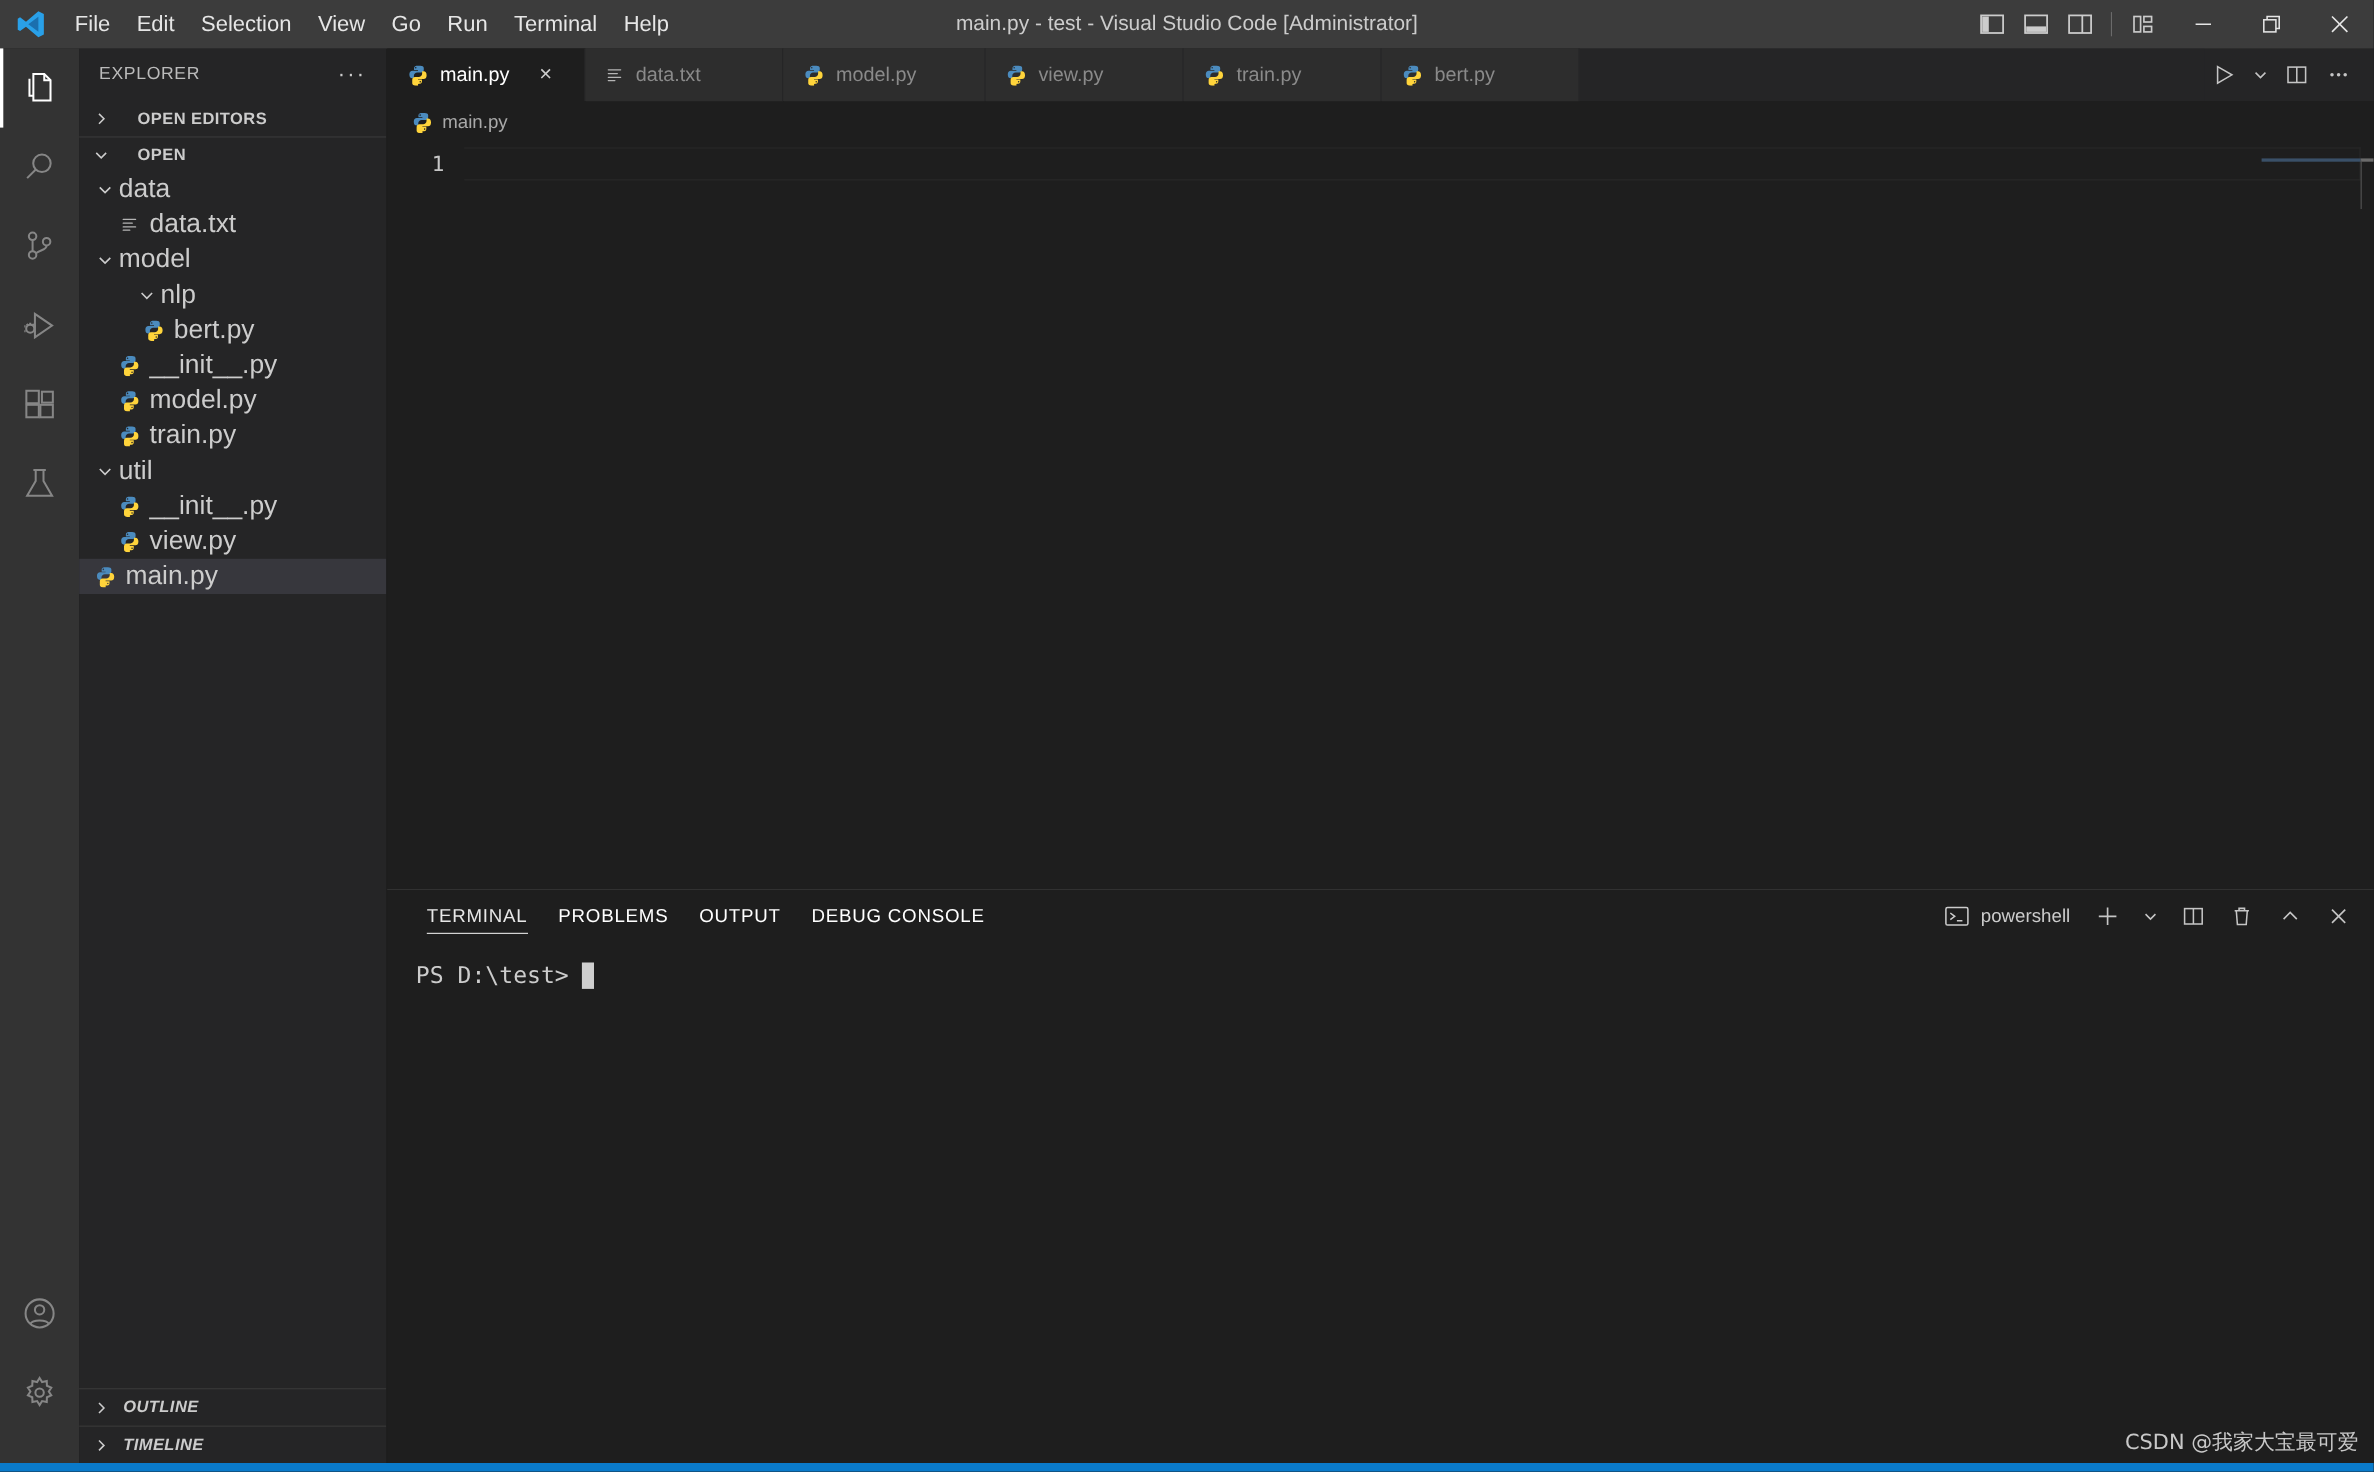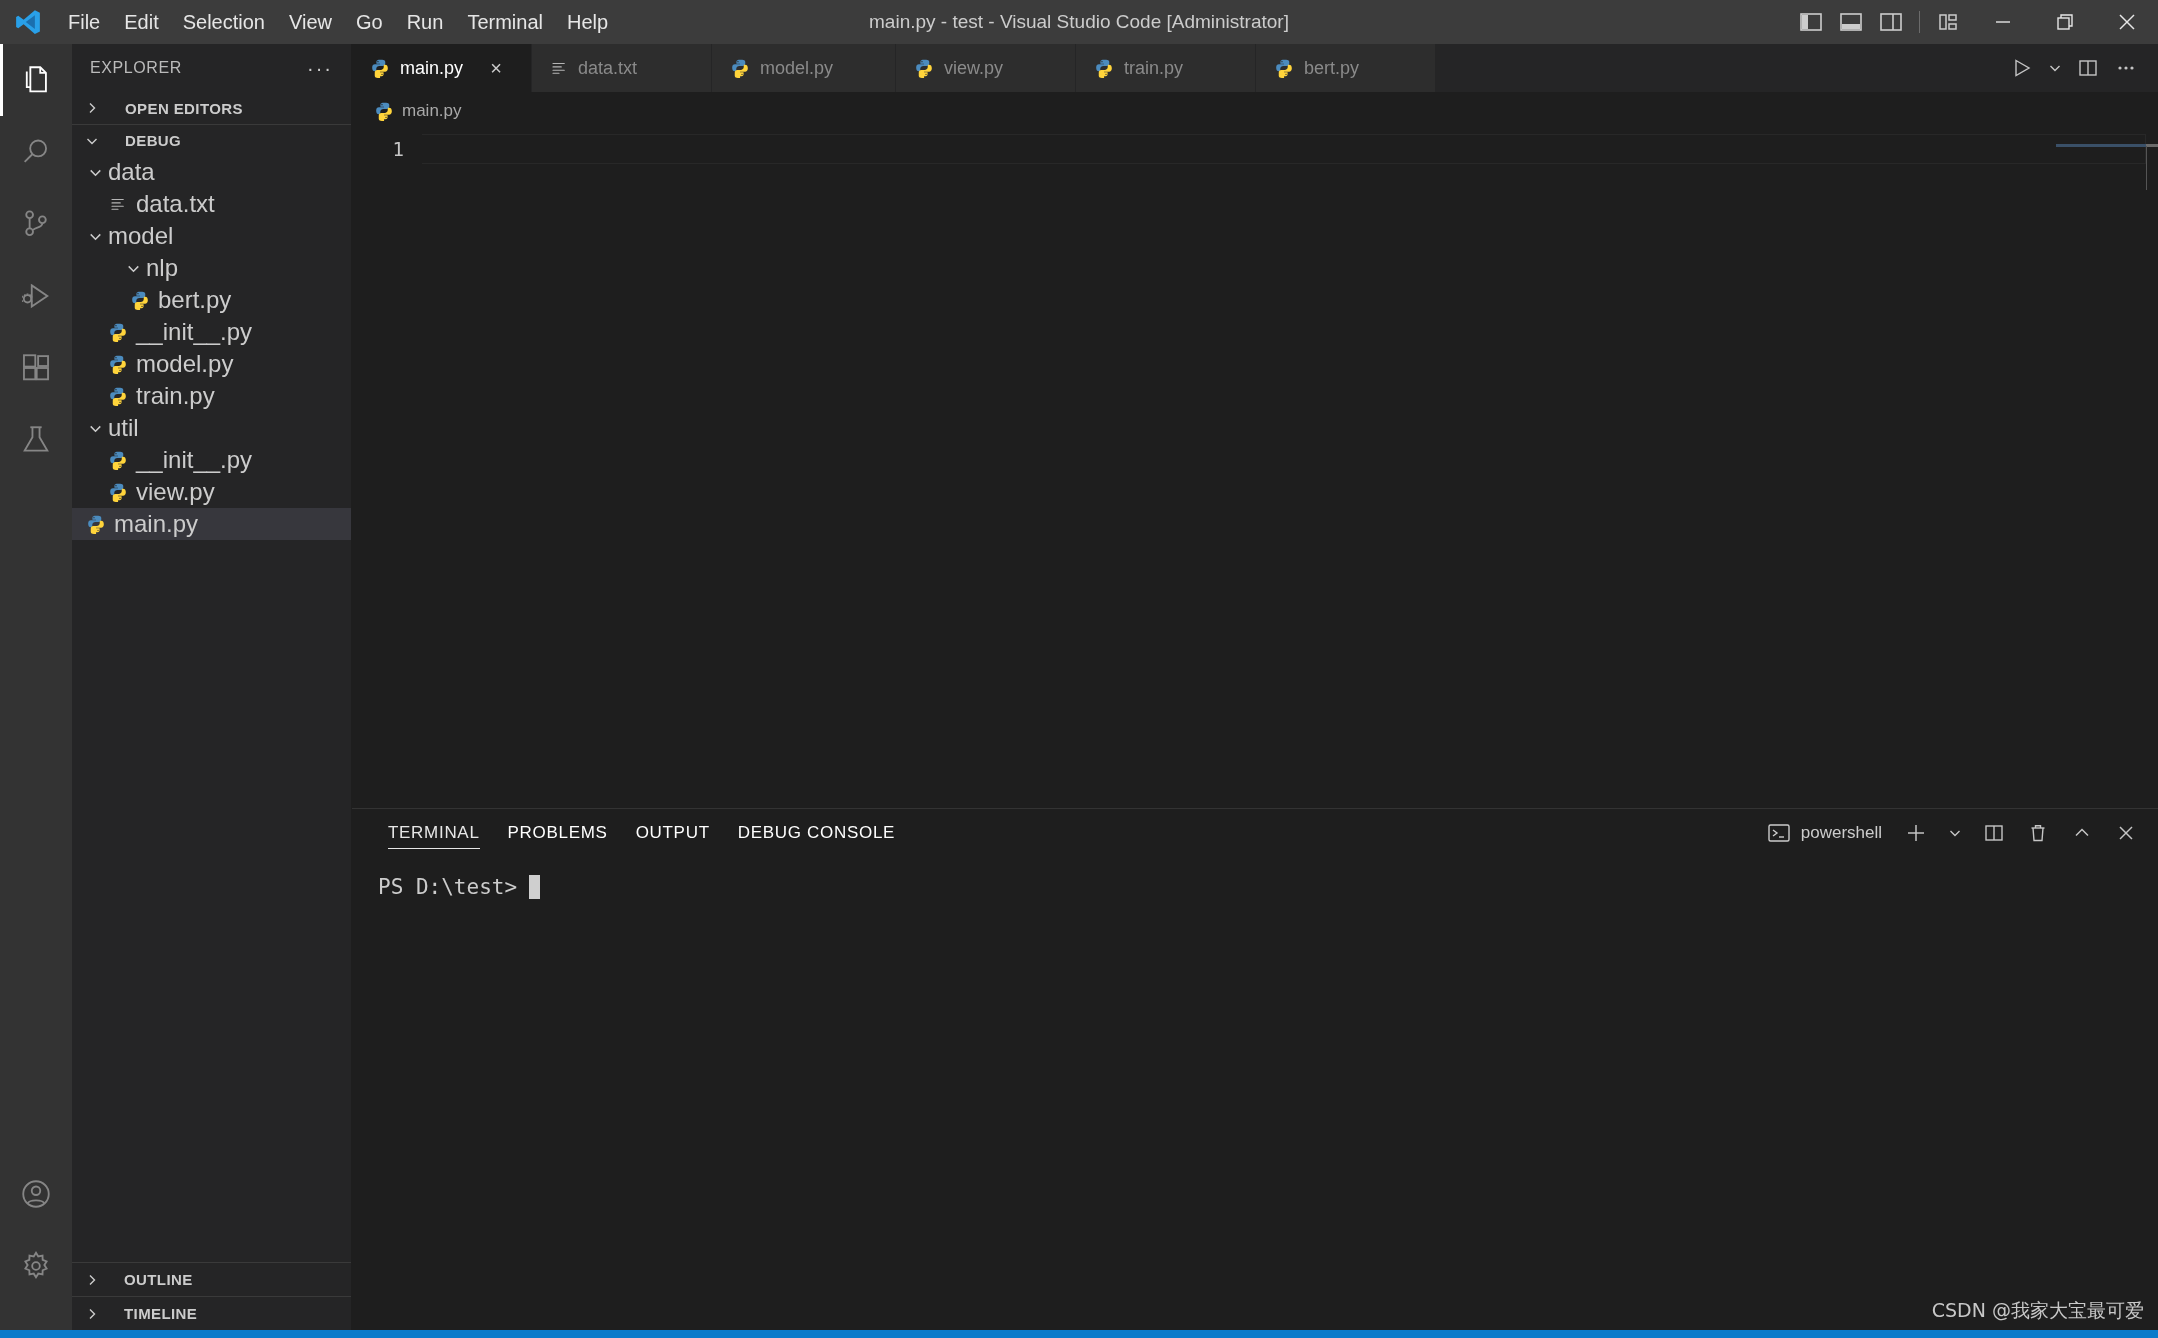--- a/index.html
+++ b/index.html
@@ -78,23 +78,23 @@
   .row {
     height: 32px; display: flex; align-items: center; font-size: 24px; color: #cccccc;
     cursor: default; white-space: nowrap; padding-right: 8px;
   }
   .row.selected { background: #37373d; }
   .row .twisty { width: 26px; display: flex; align-items: center; justify-content: center; color: #cccccc; }
   .row .ficon { width: 28px; display: flex; align-items: center; justify-content: center; margin-right: 4px; }
   .row .label { line-height: 1; }
   .spacer { flex: 1 1 auto; }
   .sb-bottom-sec {
-    height: 34px; display: flex; align-items: center; gap: 20px; padding-left: 8px;
+    height: 34px; display: flex; align-items: center; gap: 8px; padding-left: 8px;
     font-size: 15px; font-weight: bold; color: #cccccc; letter-spacing: .4px;
-    border-top: 1px solid #3a3a3a; cursor: default;
+    border-top: 1px solid #3a3a3a; cursor: default; font-style: italic;
   }
 
   
   .main { flex: 1 1 auto; display: flex; flex-direction: column; min-width: 0; background: #1e1e1e; }
   .tabbar { height: 48px; flex: 0 0 48px; background: #252526; display: flex; align-items: stretch; }
   .tab {
     display: flex; align-items: center; gap: 10px; padding: 0 18px;
     font-size: 18px; color: #8a8a8a; background: #2d2d2d;
     border-right: 1px solid #252526; cursor: default; min-width: 180px;
     position: relative;
@@ -303,21 +303,21 @@
         </span>
         <span>OPEN EDITORS</span>
       </div>
 
       <div class="section-head" style="border-top:1px solid #3a3a3a;">
         <span class="chev">
           <svg width="16" height="16" viewBox="0 0 16 16" fill="none" stroke="#cccccc" stroke-width="1.4">
               <polyline points="3.5,6 8,10.5 12.5,6"></polyline>
             </svg>
         </span>
-        <span>DEBUG</span>
+        <span>OPEN</span>
       </div>
 
       <div class="tree" id="file-tree">
           <div class="row" style="padding-left: 10px;">
             <span class="twisty">
               <svg width="17" height="17" viewBox="0 0 16 16" fill="none" stroke="#cccccc" stroke-width="1.4">
                 <polyline points="3.5,6 8,10.5 12.5,6"></polyline>
               </svg>
             </span>
             <span class="label">data</span>

